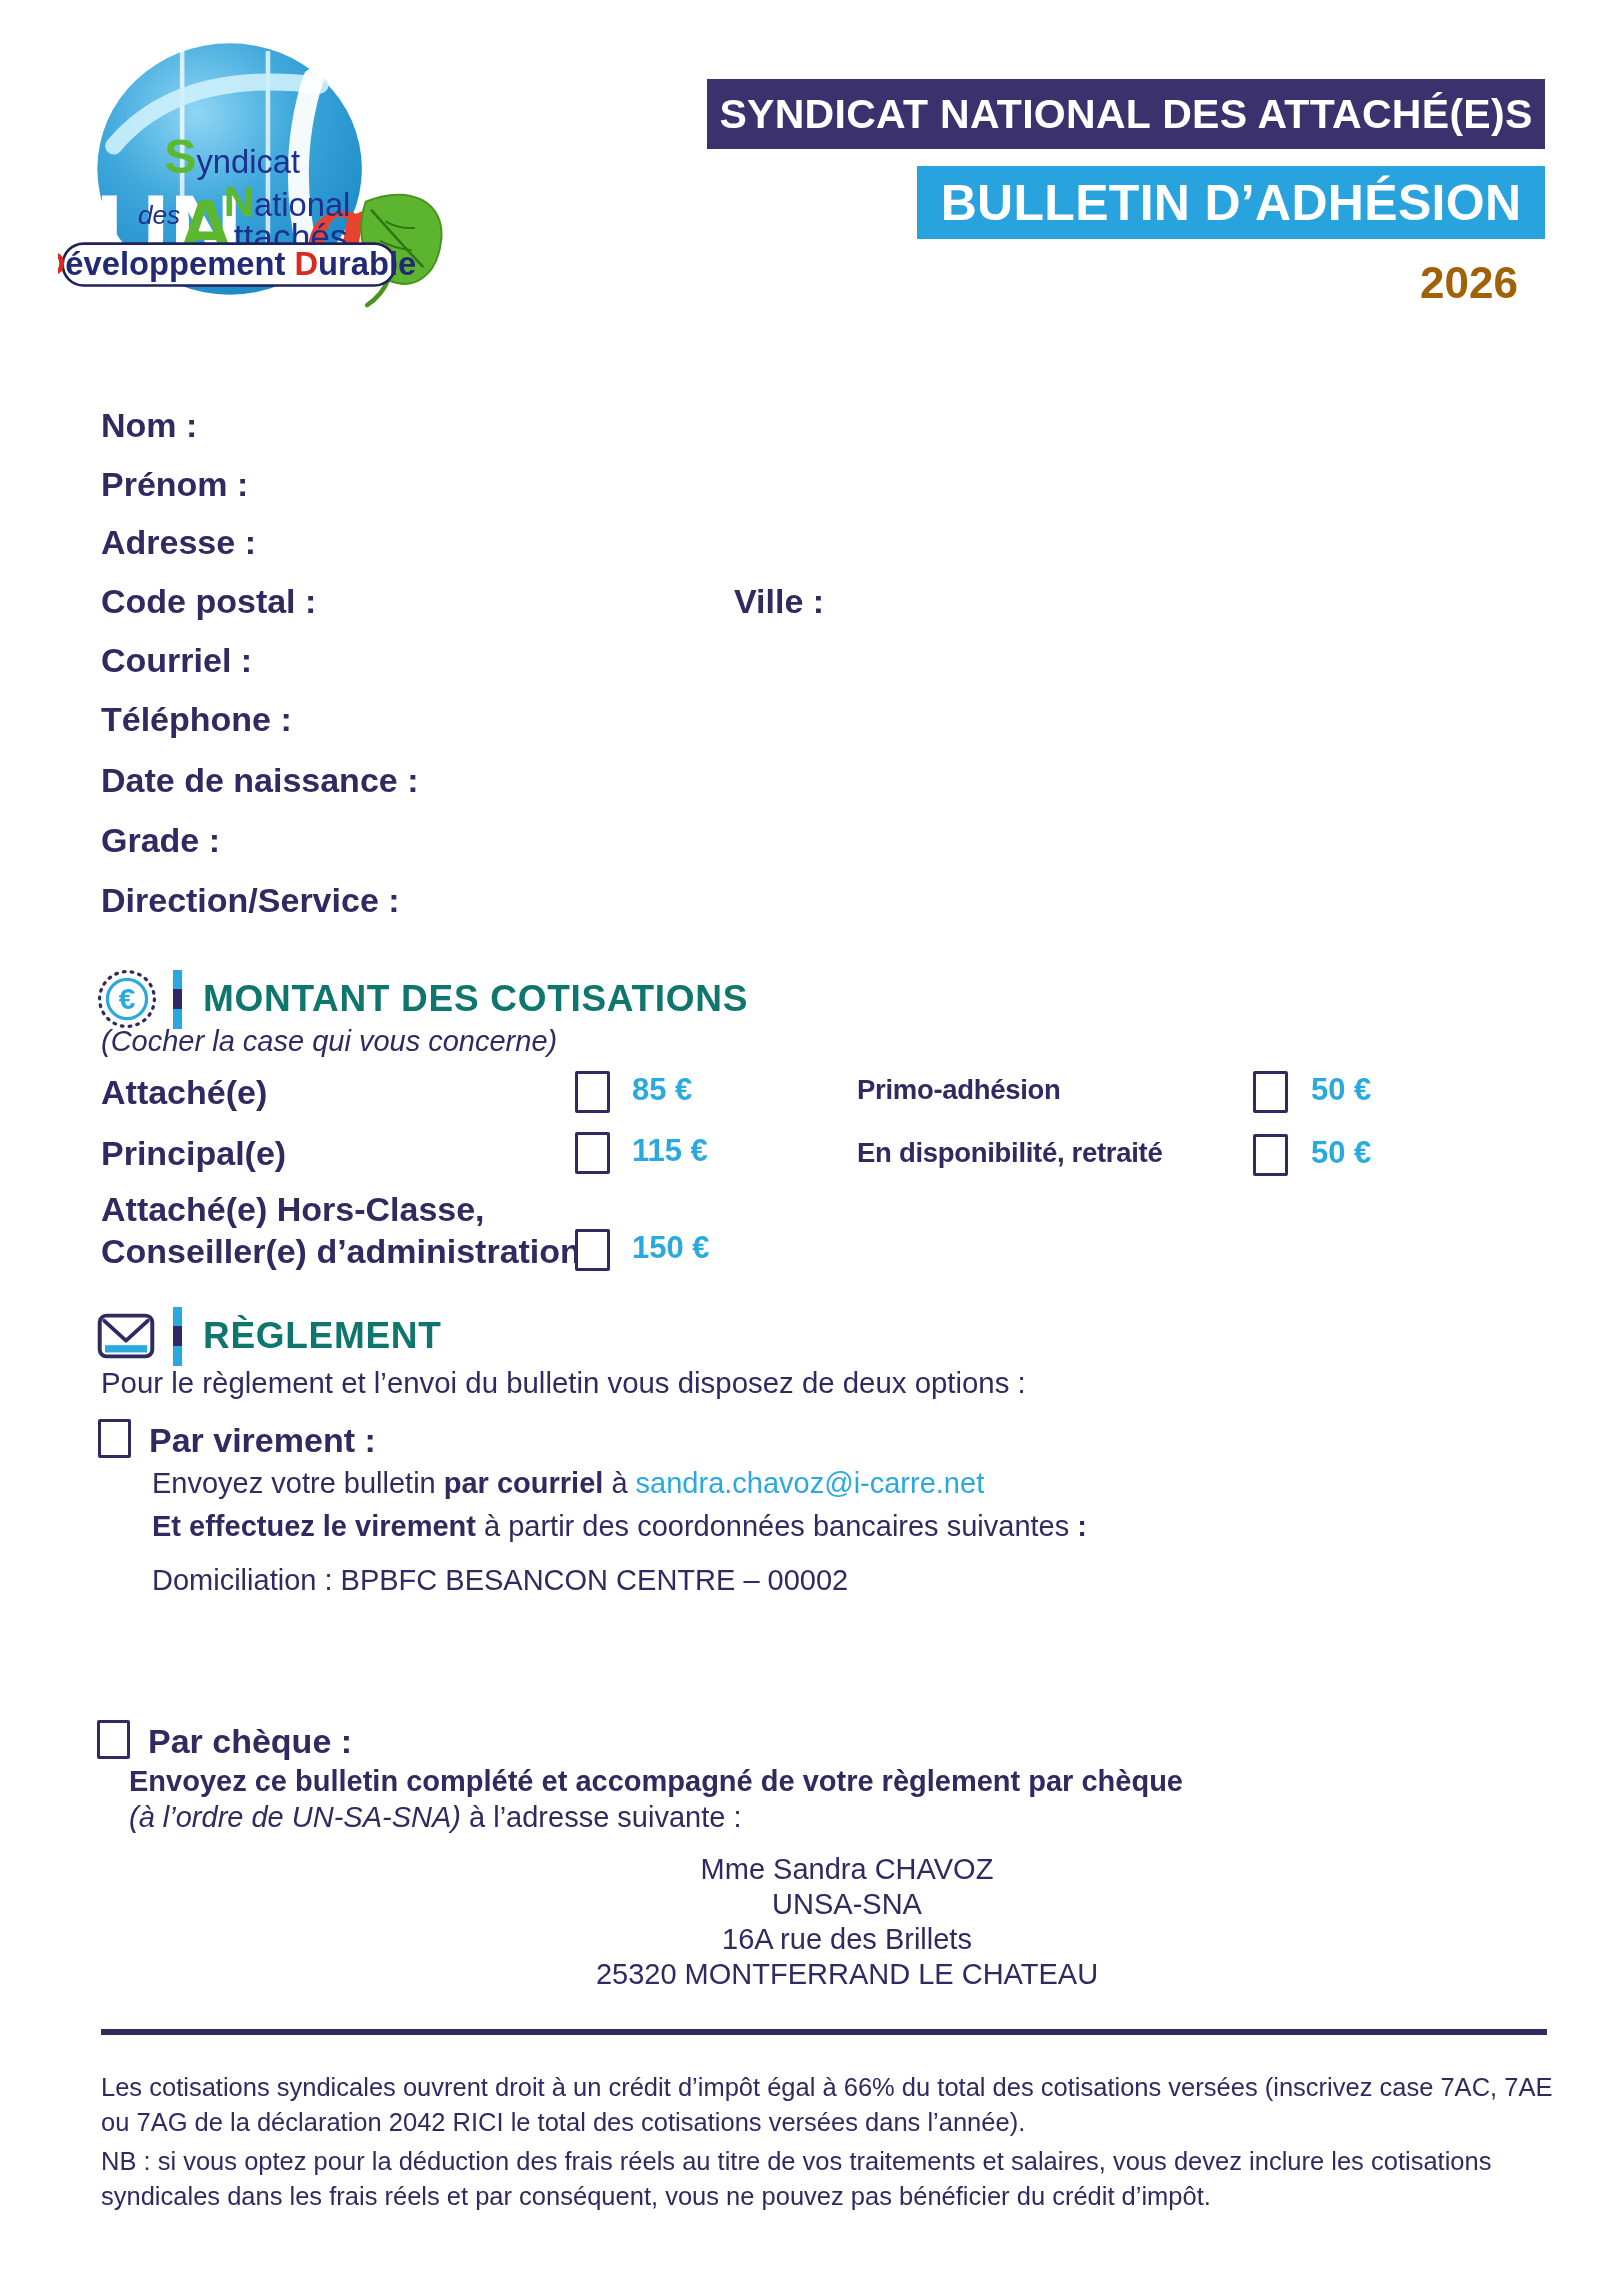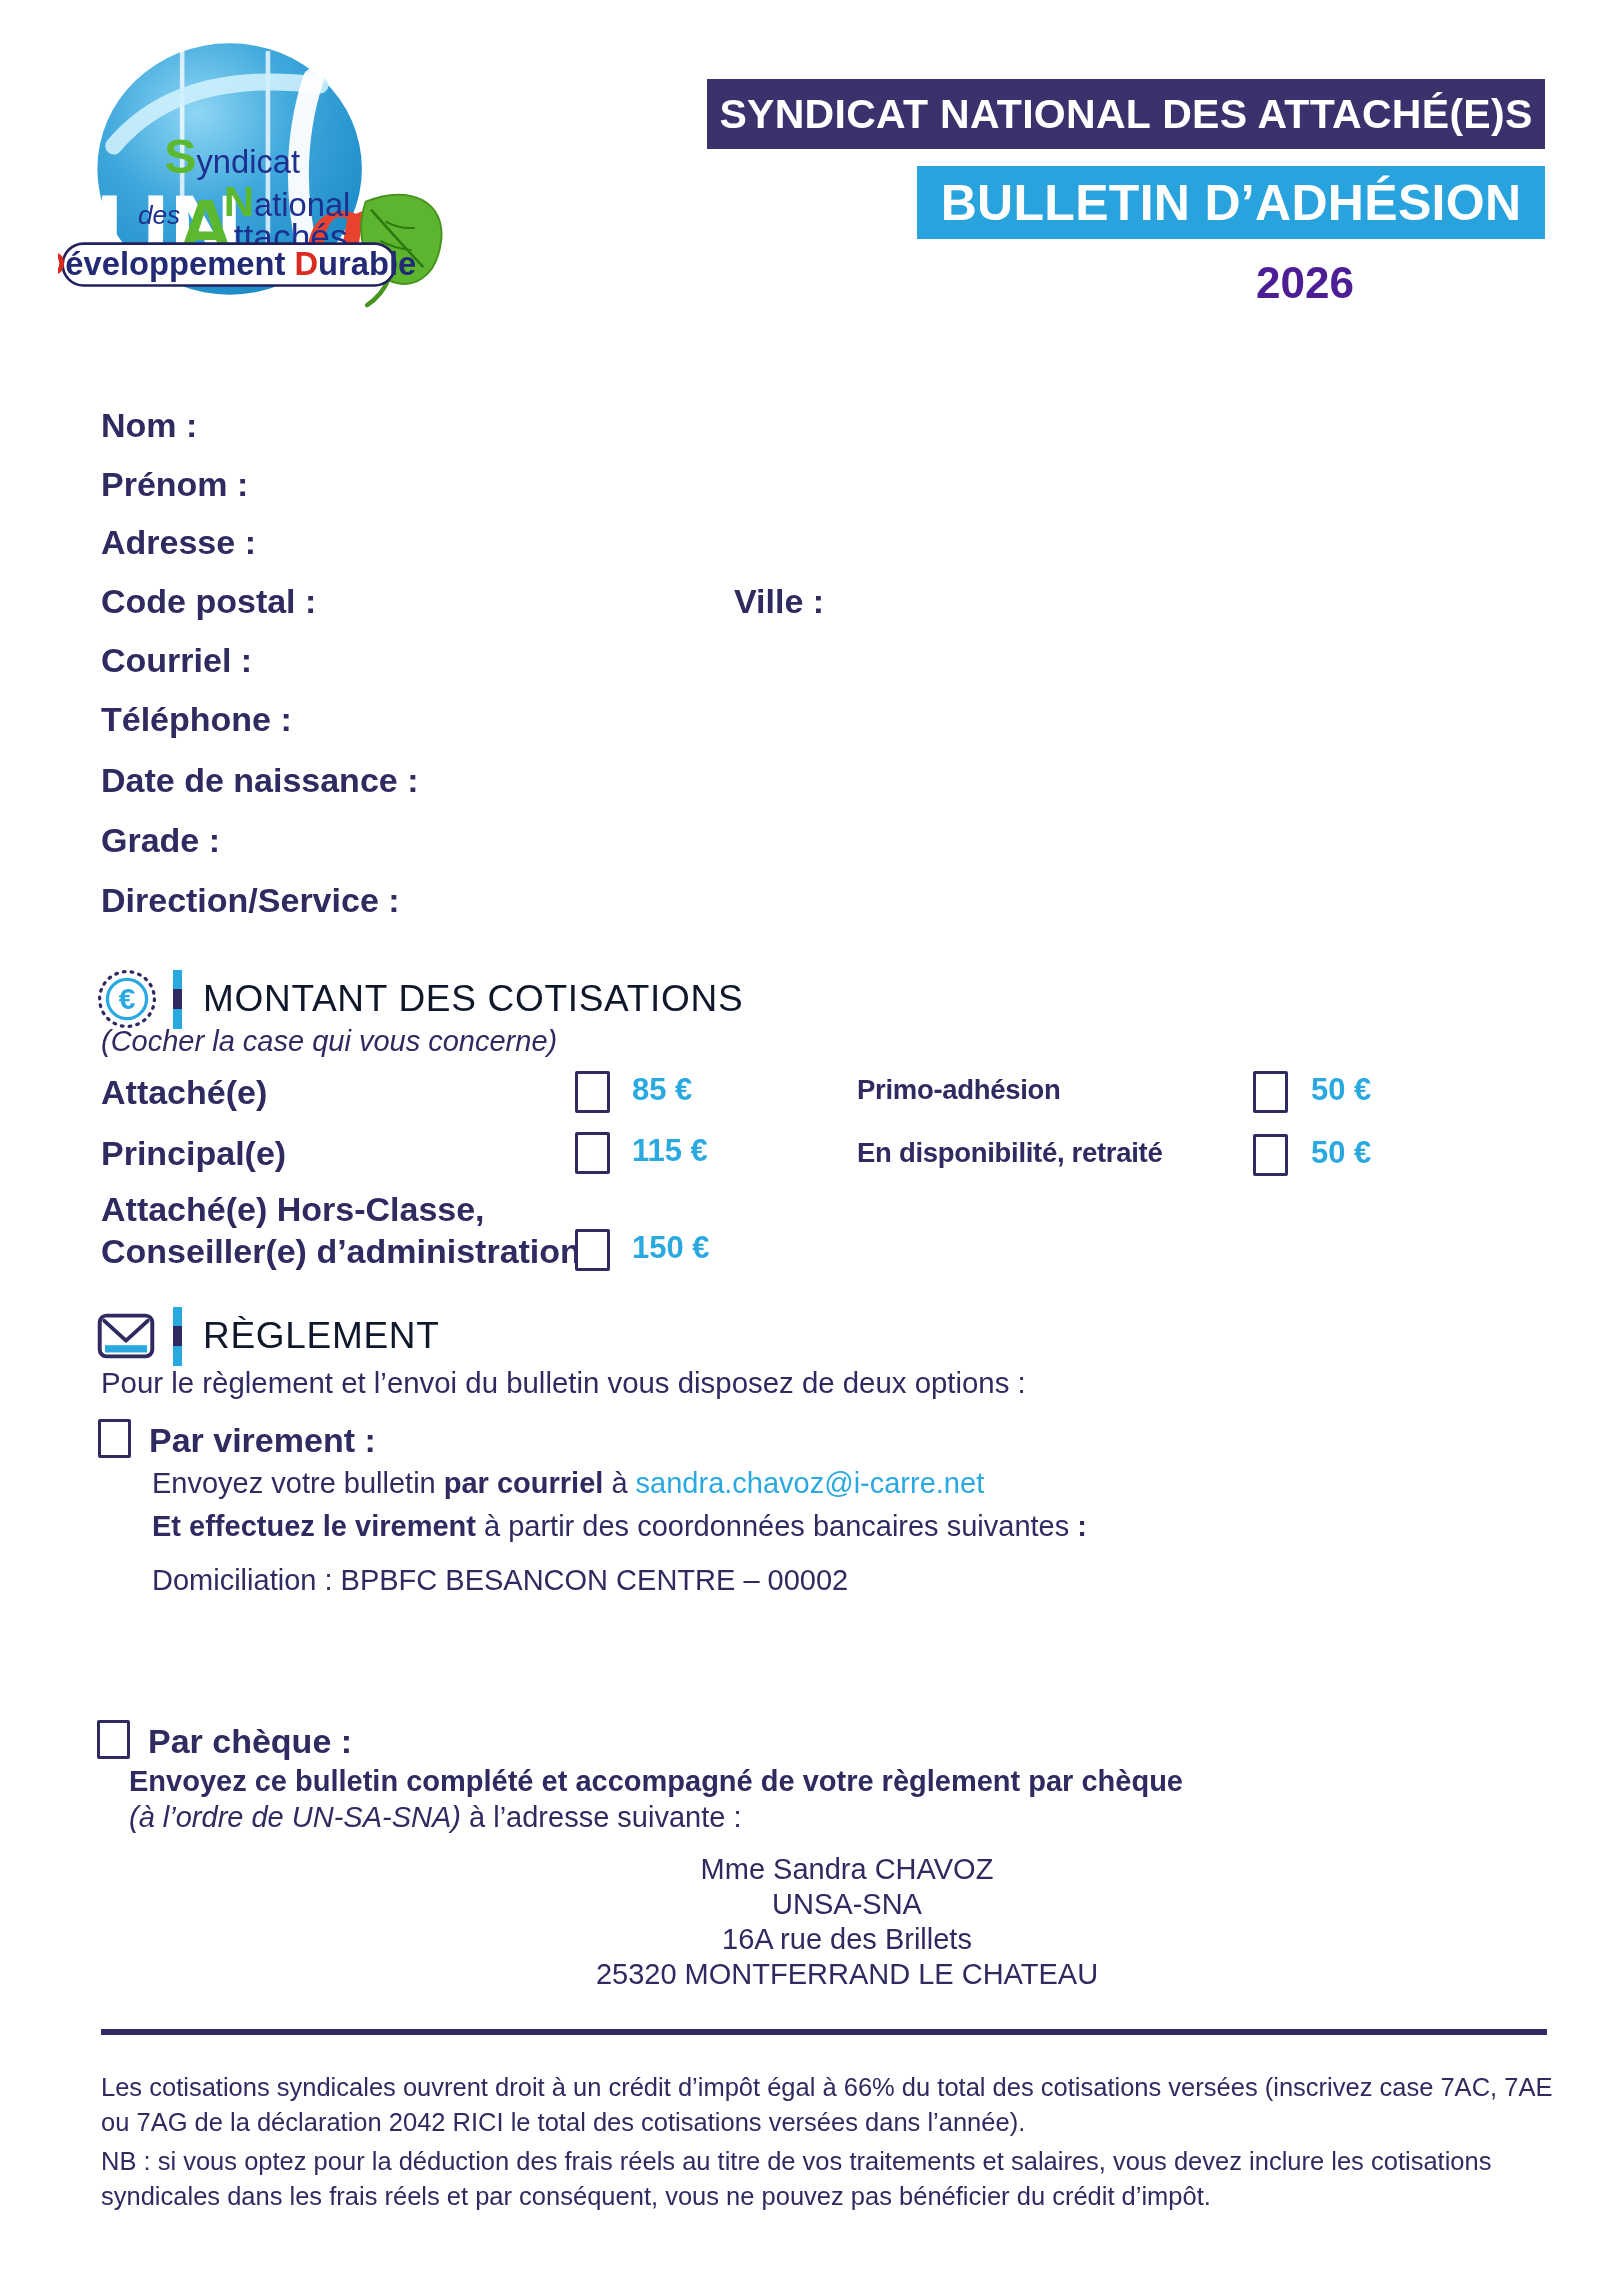--- a/index.html
+++ b/index.html
@@ -3,31 +3,31 @@
 <meta charset="utf-8">
 <style>
   html,body{margin:0;padding:0;background:#ffffff;}
   .page{position:relative;width:1623px;height:2295px;background:#ffffff;
         font-family:"Liberation Sans",sans-serif;color:#2f2a60;overflow:hidden;}
   .abs{position:absolute;}
   
   .banner{display:flex;align-items:center;justify-content:center;color:#ffffff;font-weight:bold;white-space:nowrap;}
   .banner-org{background:#3a316d;font-size:41px;letter-spacing:0.3px;}
   .banner-title{background:#29a3dd;font-size:50px;letter-spacing:0.3px;}
-  .year{font-weight:bold;font-size:44px;color:#4c1d95;text-align:left;}
+  .year{font-weight:bold;font-size:44px;color:#a16207;text-align:right;}
   
   .lbl{font-weight:bold;font-size:34px;color:#2f2a60;white-space:nowrap;}
   .lbl-sm{font-size:27.5px;letter-spacing:-0.3px;}
   .txt{font-size:29px;color:#2f2a60;white-space:nowrap;}
   .txt-lg{font-size:29.4px;}
   .bold{font-weight:bold;}
   .italic{font-style:italic;}
   .blue{color:#29a9e0;}
   
-  .sec-title{font-weight:normal;font-size:37px;color:#0f172a;letter-spacing:0.7px;white-space:nowrap;}
+  .sec-title{font-weight:bold;font-size:37px;color:#0f766e;letter-spacing:0.7px;white-space:nowrap;}
   .sec-bar{width:9.2px;height:59px;background:linear-gradient(#29a9e0 0 32%,#2f2a60 32% 66%,#29a9e0 66% 100%);}
   .subtitle{font-style:italic;font-size:29px;color:#2f2a60;white-space:nowrap;}
   
   .cb{box-sizing:border-box;width:35px;height:42px;border:3.9px solid #2f2a60;background:#ffffff;border-radius:2px;}
   .cb-sm{width:33px;height:39px;}
   .price{font-weight:bold;font-size:31px;color:#29a9e0;white-space:nowrap;}
   
   .bank-table{box-sizing:border-box;width:1322px;border:5.2px solid #14112c;display:grid;
               grid-template-columns:707px 1fr;font-size:27.5px;color:#2f2a60;background:#ffffff;}
   .bank-cell{display:flex;align-items:center;justify-content:center;height:37px;white-space:nowrap;}

